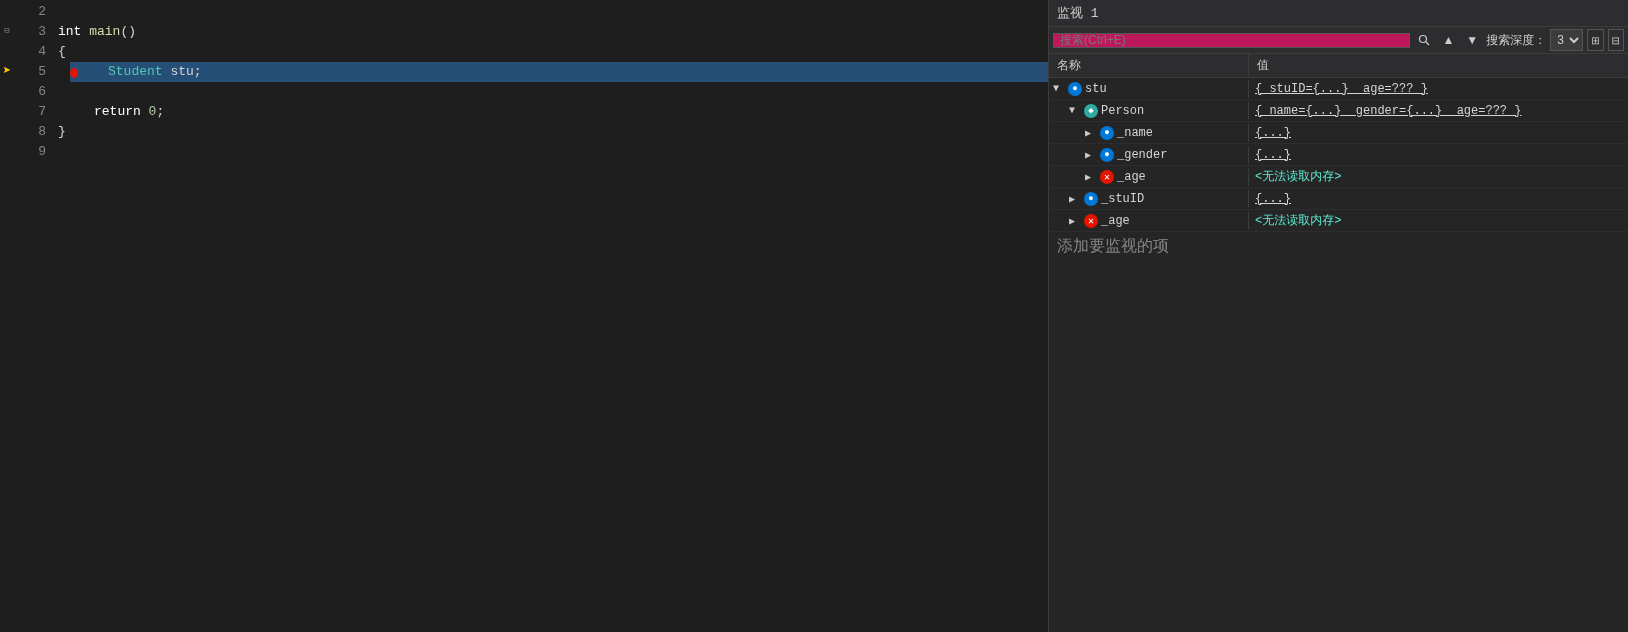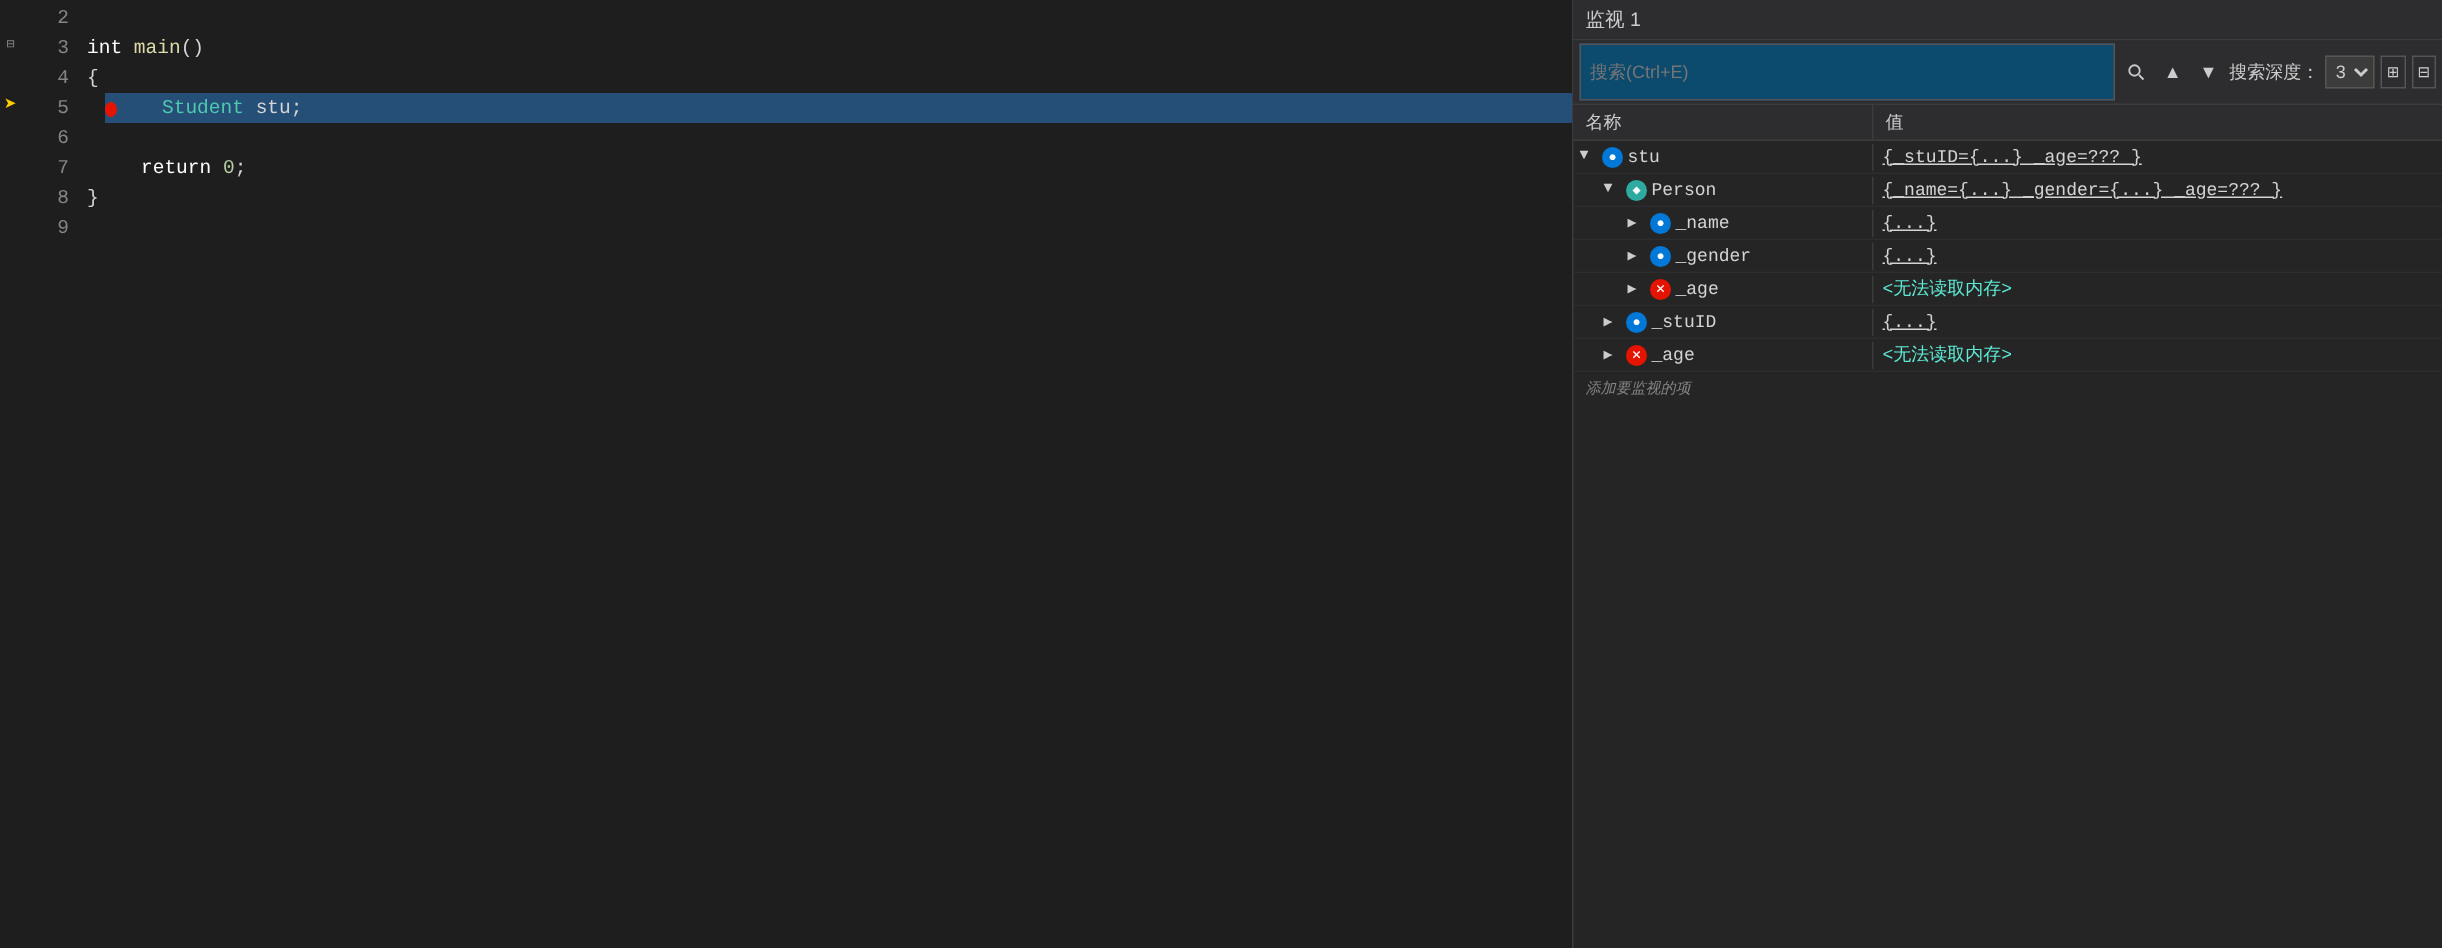--- a/index.html
+++ b/index.html
@@ -83,40 +83,40 @@
       flex-direction: column;
       flex-shrink: 0;
     }
 
     .watch-title {
       background: #2d2d30;
       color: #cccccc;
       padding: 4px 8px;
       font-size: 13px;
       border-bottom: 1px solid #3c3c3c;
-      font-family: Liberation Sans, sans-serif;
+      font-family: Liberation Mono, monospace;
     }
 
     .watch-toolbar {
       display: flex;
       align-items: center;
       background: #2d2d30;
       border-bottom: 1px solid #3c3c3c;
       padding: 2px 4px;
       gap: 4px;
     }
 
     .search-box {
       flex: 1;
-      background: #0c4a6e;
+      background: #be185d;
       border: 1px solid #555;
       color: #cccccc;
       padding: 2px 6px;
       font-size: 12px;
-      height: 38px;
+      height: 15px;
       font-family: 'Microsoft YaHei', sans-serif;
     }
 
     .toolbar-btn {
       background: transparent;
       border: none;
       color: #cccccc;
       cursor: pointer;
       padding: 2px 4px;
       font-size: 12px;
@@ -231,22 +231,21 @@
       flex-shrink: 0;
     }
 
     .icon-blue { background: #0078d7; color: white; }
     .icon-teal { background: #2eaaa1; color: white; }
     .icon-error { background: #e51400; color: white; font-size: 10px; }
 
     .add-watch {
       padding: 4px 8px;
       color: #858585;
-      font-size: 10px;
-      font-style: italic;
+      font-size: 16px;
       font-family: 'Microsoft YaHei', sans-serif;
       cursor: pointer;
     }
 
     
     ::-webkit-scrollbar { width: 8px; height: 8px; }
     ::-webkit-scrollbar-track { background: #1e1e1e; }
     ::-webkit-scrollbar-thumb { background: #424242; }
 
     .gutter {

